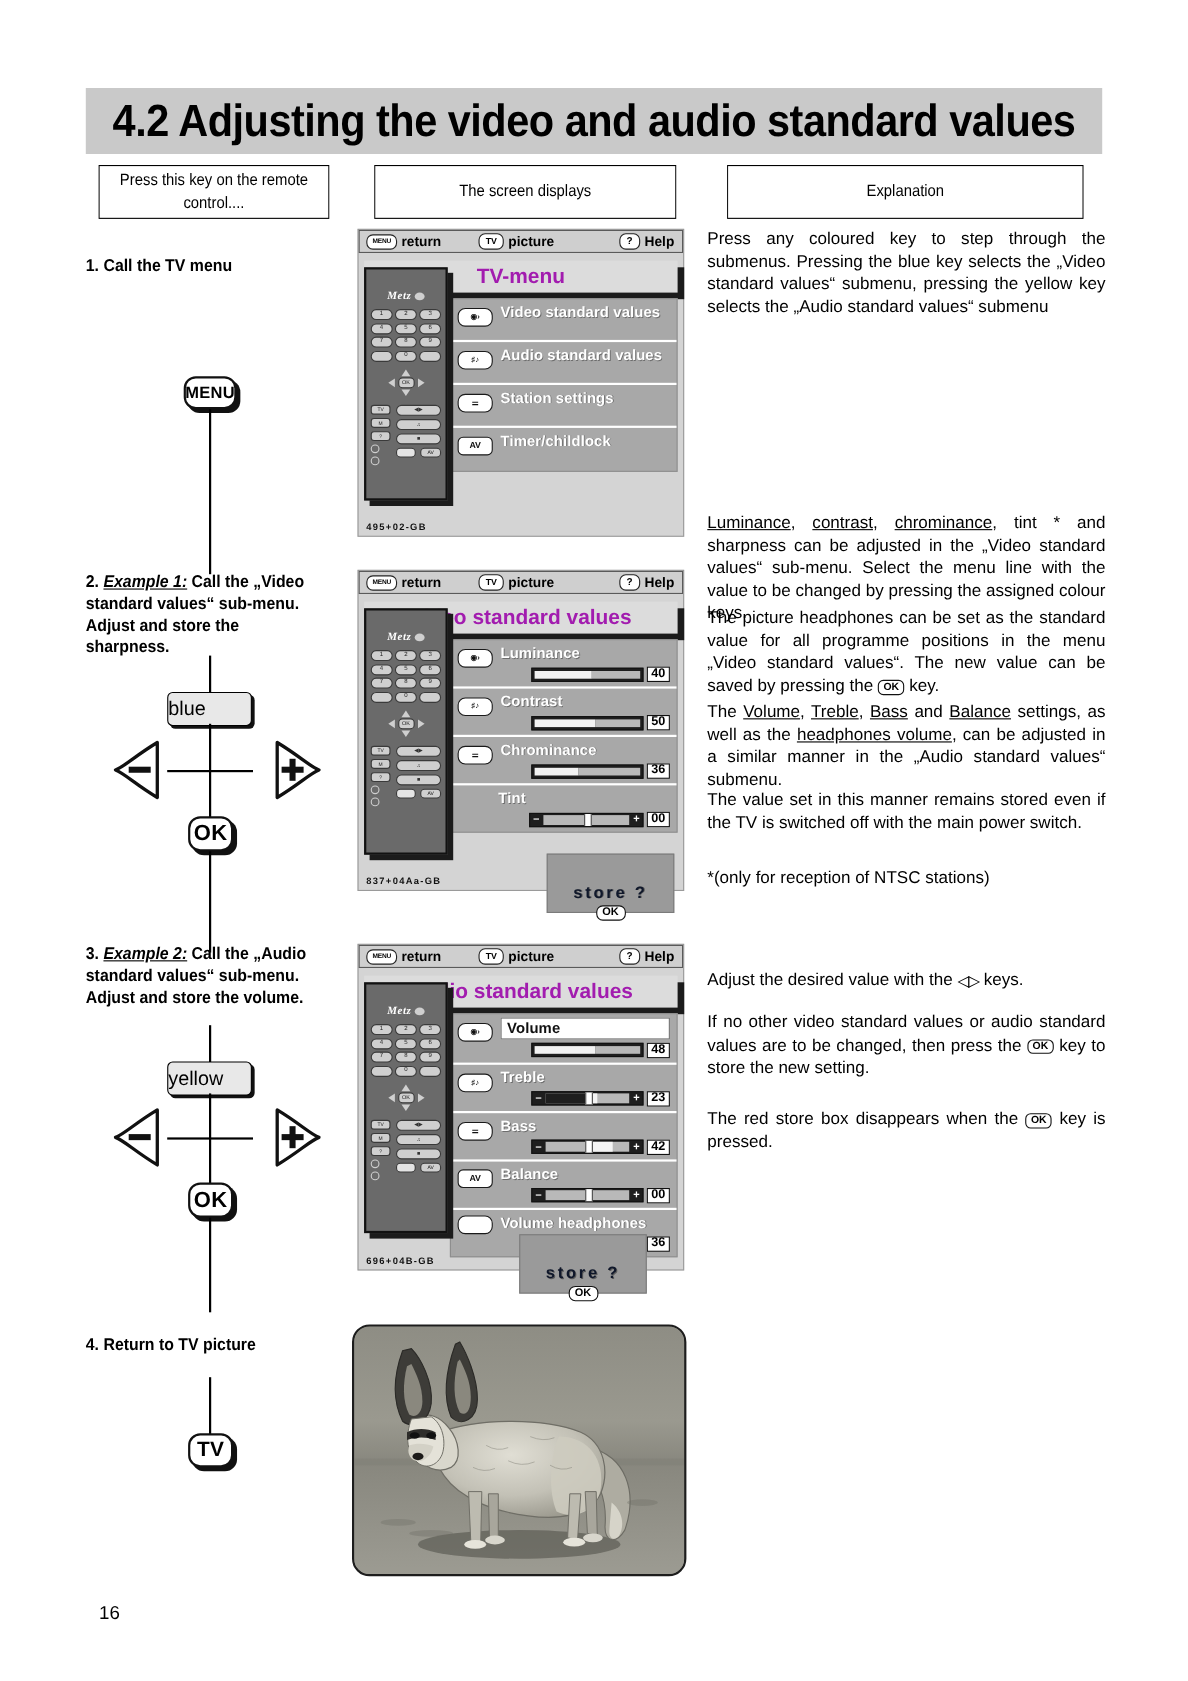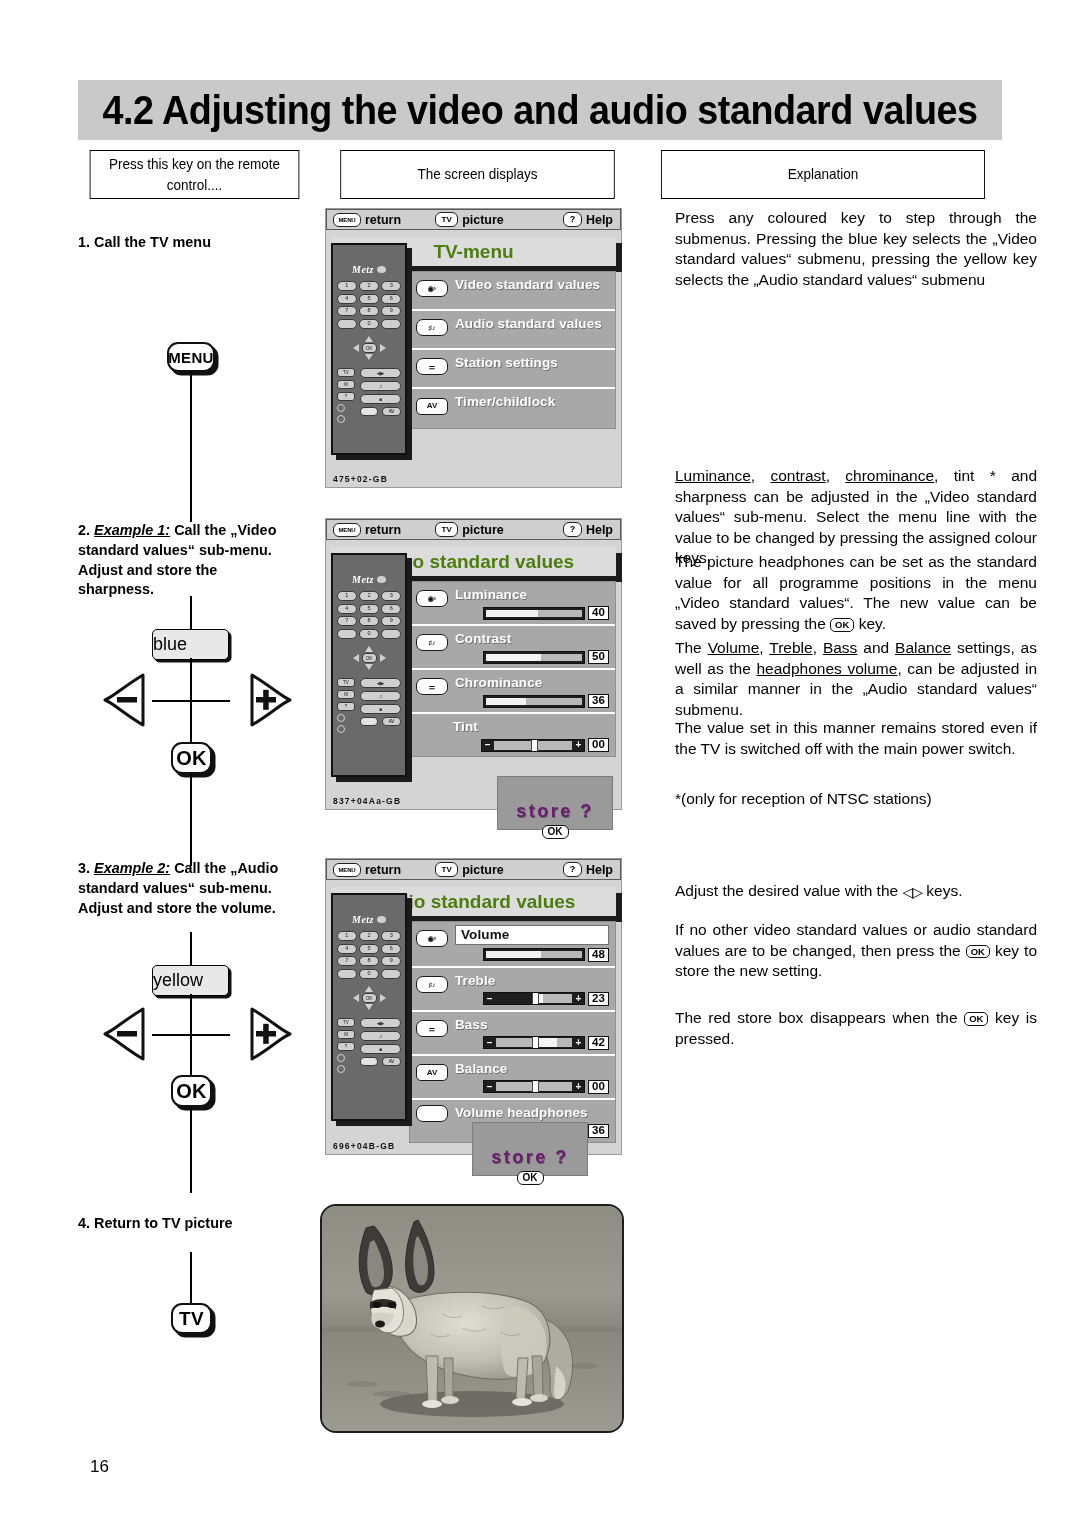--- a/index.html
+++ b/index.html
@@ -73,21 +73,21 @@
   .seg3{margin-left:auto;margin-right:7px;}
   .pill{display:inline-flex;align-items:center;justify-content:center;background:#fff;
      border:1.3px solid #222;border-radius:6px;font-weight:bold;line-height:1;}
   .pill-menu{width:26px;height:12px;font-size:6px;letter-spacing:-0.2px;}
   .pill-tv{width:21px;height:13px;font-size:8px;}
   .pill-q{width:17px;height:13px;font-size:9px;}
 
   .osd{position:relative;margin:7px 5px 0 5px;}
   .osd-title{position:relative;height:29px;background:#dcdcdc;
      display:flex;align-items:center;justify-content:center;
-     font-weight:bold;font-size:19px;color:#4d7c0f;box-shadow:6px 6px 0 0 #1b1b1b;
+     font-weight:bold;font-size:19px;color:#a21caf;box-shadow:6px 6px 0 0 #1b1b1b;
      padding:0 6px;box-sizing:border-box;white-space:nowrap;}
   .osd-body{position:relative;margin-top:5px;margin-left:78px;background:#a8a8a8;
      border:1px solid #8e8e8e;box-sizing:border-box;padding:0;}
 
   .row{position:relative;border-bottom:2.6px solid #ffffff;padding:3px 6px 4px 6px;
        display:flex;align-items:flex-start;gap:7px;box-sizing:border-box;}
   .row:last-child{border-bottom:none;}
   .row-ic{flex:0 0 auto;margin-top:2px;}
   .row-main{flex:1 1 auto;min-width:0;}
   .row-label{font-weight:bold;font-size:13.5px;color:#fff;letter-spacing:0.1px;
@@ -149,28 +149,28 @@
   .rm-last .w1{flex:1;height:7px;border-radius:4px;background:#e4e4e4;border:1px solid #3a3a3a;}
   .rm-last .w2{width:17px;height:7px;border-radius:4px;background:#cfcfcf;border:1px solid #3a3a3a;
       font-size:4.5px;display:flex;align-items:center;justify-content:center;}
 
   .code{position:absolute;left:7px;bottom:3px;font-family:"Liberation Sans",sans-serif;
      font-size:8.5px;font-weight:bold;letter-spacing:1.2px;color:#111;}
 
   .storebox{position:absolute;background:#9a9a9a;border:1px solid #7b7b7b;
      width:116px;height:54px;box-sizing:border-box;display:flex;flex-direction:column;
      align-items:center;justify-content:center;gap:3px;}
-  .storebox .st-t{font-weight:bold;font-size:18px;color:#701a75;letter-spacing:2.5px;
+  .storebox .st-t{font-weight:bold;font-size:15px;color:#0f172a;letter-spacing:2.5px;
      text-shadow:0.8px 0.8px 0 rgba(0,0,0,.4);margin-top:33px;}
   .storebox .st-ok{background:#fff;border:1.6px solid #111;border-radius:6px;
      font-size:10px;font-weight:bold;padding:1px 5px;line-height:1;}
 
   
   .exp{position:absolute;left:643px;width:362px;font-size:15.5px;line-height:1.33;
-     text-align:justify;margin-left:32px;}
+     text-align:justify;}
   .exp u{text-decoration:underline;}
   .inline-ok{display:inline-flex;align-items:center;justify-content:center;
      border:1.3px solid #111;border-radius:5px;font-size:9.5px;font-weight:bold;
      padding:0px 4px;line-height:1.25;vertical-align:1px;background:#fff;}
   .inline-arrows{display:inline-block;font-size:14px;letter-spacing:-1px;vertical-align:-1px;}
 
   
   .photo{position:absolute;left:320px;top:1204px;width:300px;height:225px;
      border:2.5px solid #1d1d1d;border-radius:16px;overflow:hidden;background:#8d8d85;}
   .photo svg{display:block;width:100%;height:100%;}
@@ -349,21 +349,21 @@
           <span class="wide">◀▶</span>
           <span class="wide">♫</span>
           <span class="wide">■</span>
           <span class="rm-last">
             <span class="w1"></span>
             <span class="w2">AV</span>
           </span>
         </span>
     </div>
   </div>
-  <div class="code">475+02-GB</div>
+  <div class="code">495+02-GB</div>
 </div>
 
 <div class="screen scr2">
   <div class="topbar">
     <span class="seg seg1">
       <span class="pill pill-menu">MENU</span>
       <span>return</span>
     </span>
     <span class="seg seg2">
       <span class="pill pill-tv">TV</span>

